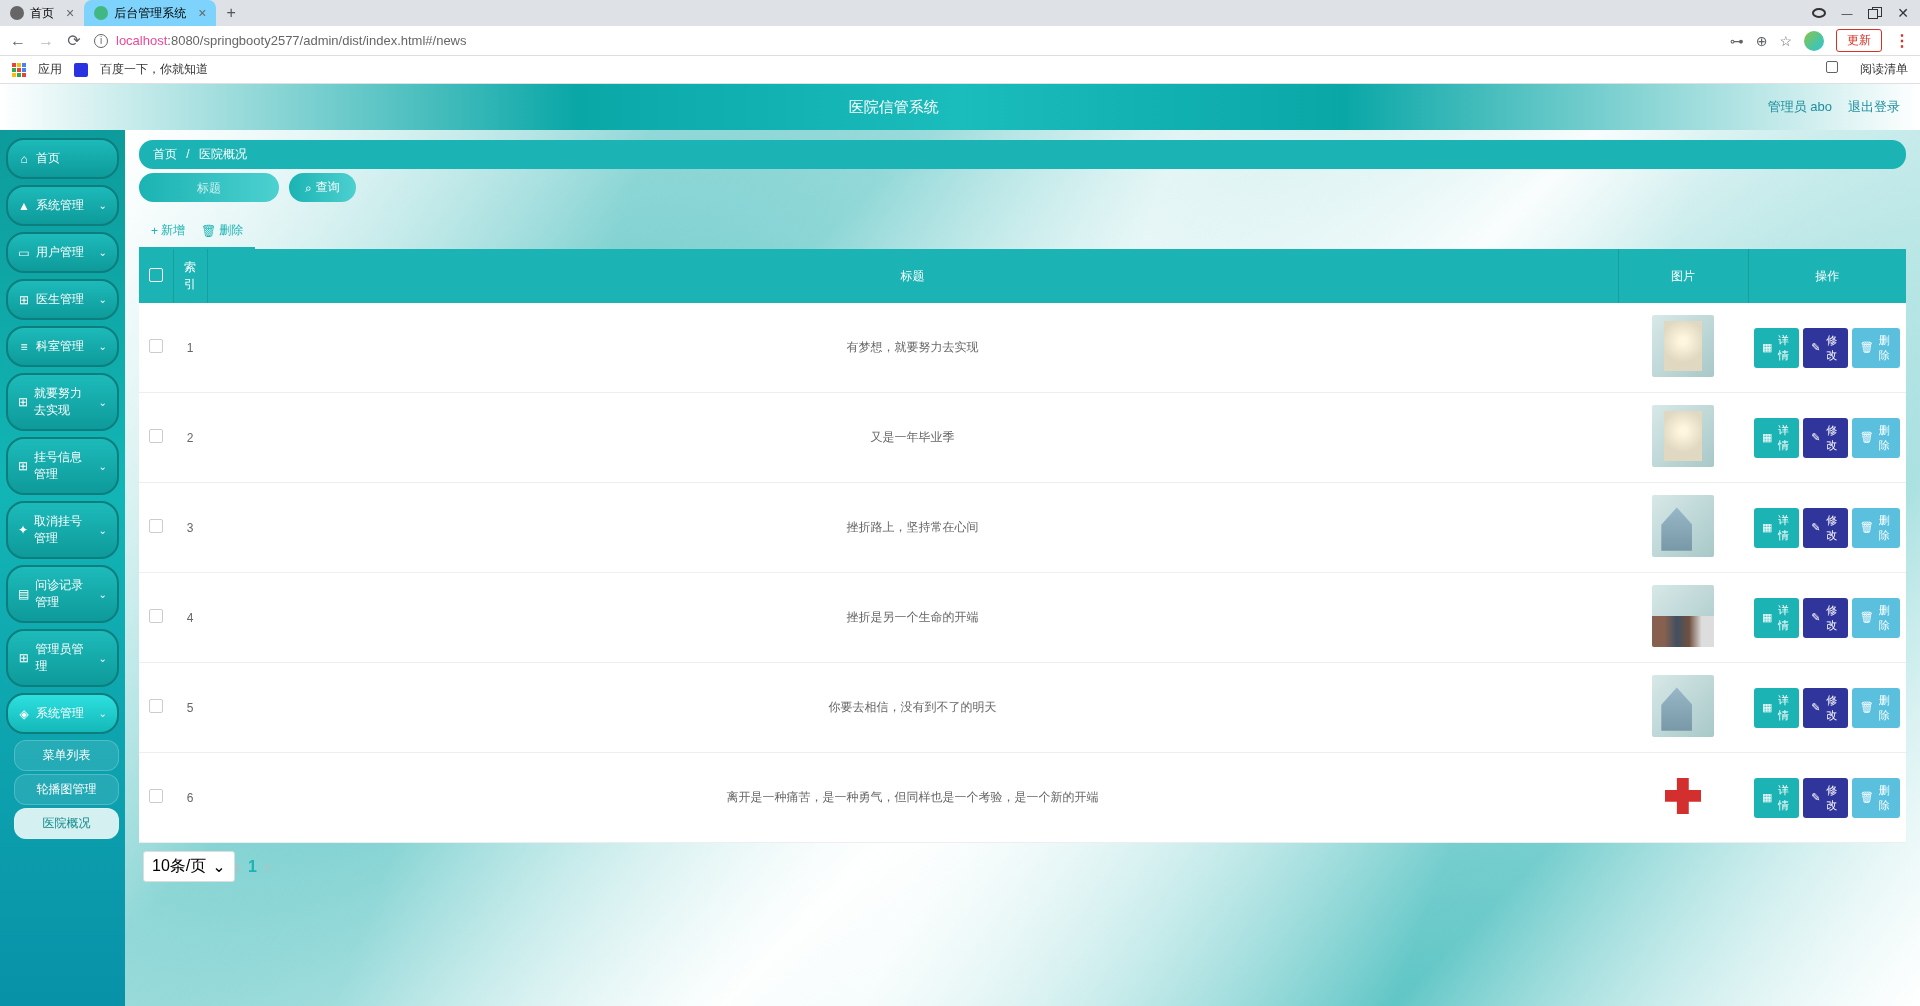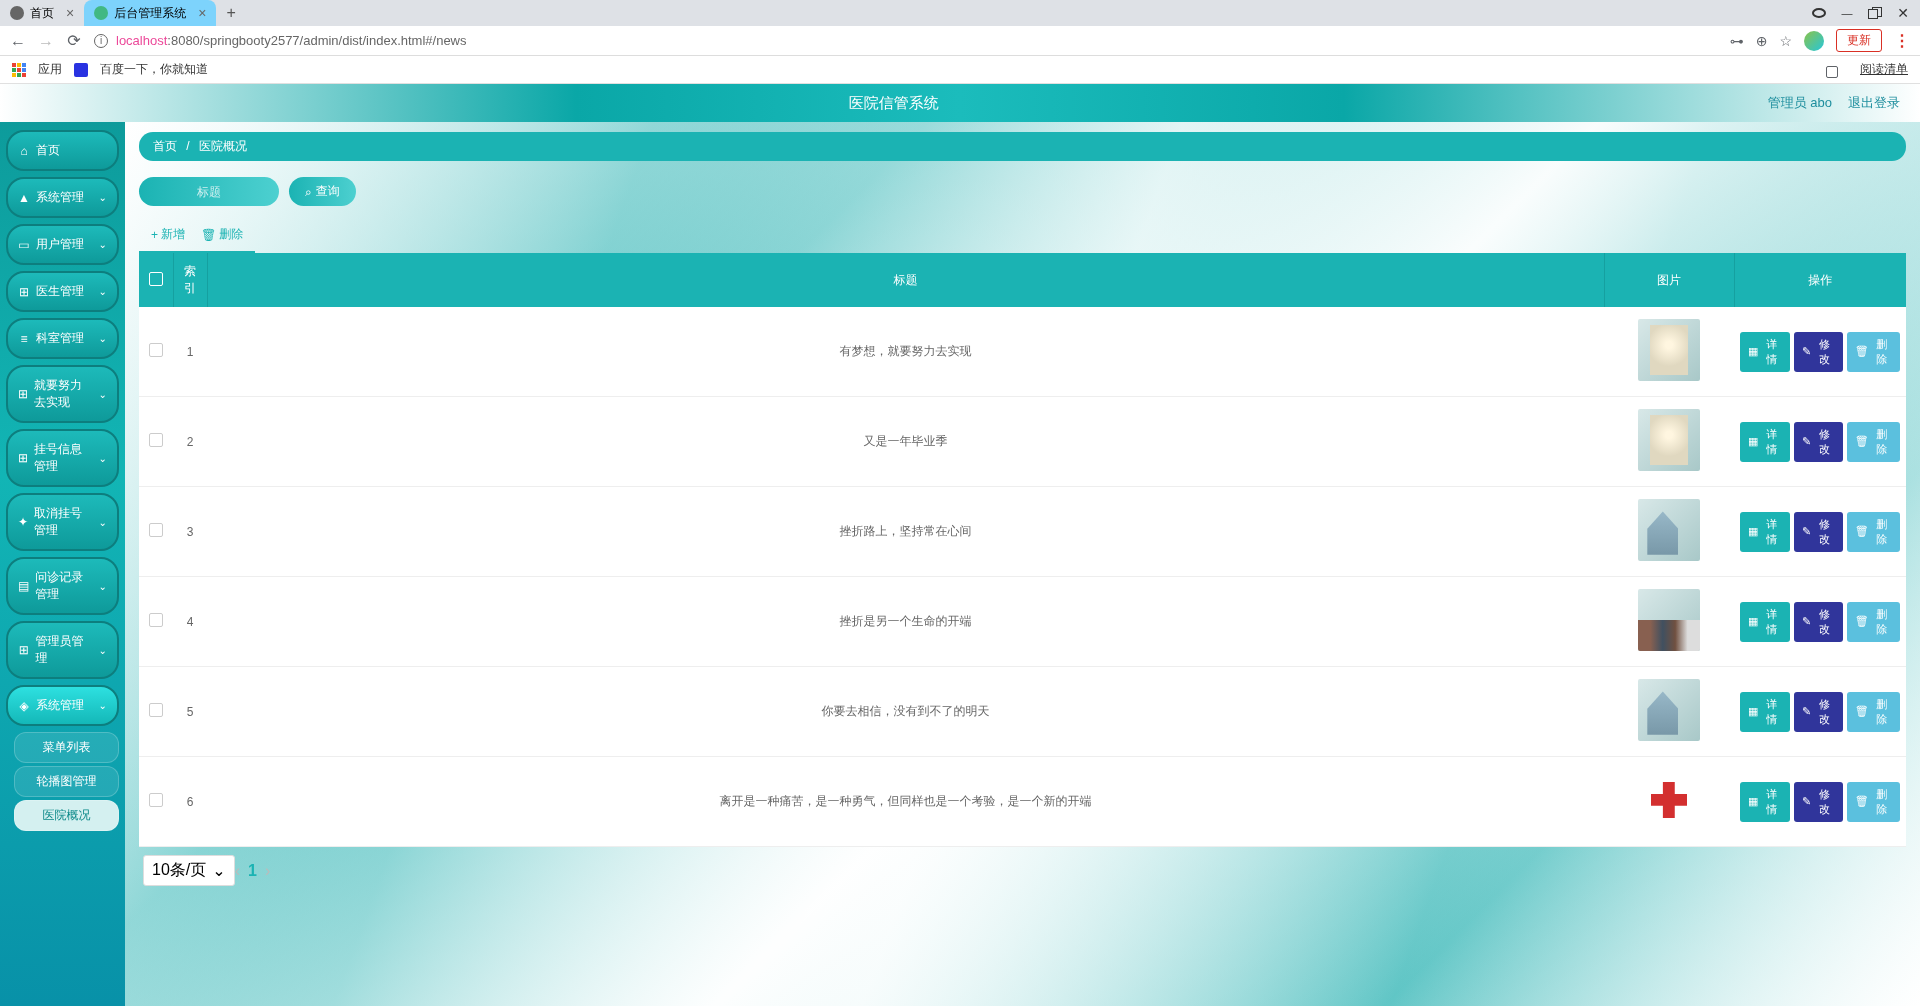--- a/index.html
+++ b/index.html
@@ -34,64 +34,64 @@
     .menu-dots { color:#d93025; font-weight:bold; }
     
     .bookmark-bar { background:#fff; height:28px; display:flex; align-items:center; padding:0 12px; gap:12px; font-size:12px; color:#333; border-bottom:1px solid #e0e0e0; }
     .bookmark-bar .apps-icon { width:14px; height:14px; display:inline-grid; grid-template-columns:repeat(3,1fr); gap:1px; }
     .bookmark-bar .apps-icon span { background:#ea4335; display:block; }
     .bookmark-bar .apps-icon span:nth-child(2){background:#fbbc04;} .bookmark-bar .apps-icon span:nth-child(3){background:#4285f4;}
     .bookmark-bar .apps-icon span:nth-child(4){background:#34a853;} .bookmark-bar .apps-icon span:nth-child(5){background:#ea4335;}
     .bookmark-bar .apps-icon span:nth-child(6){background:#4285f4;} .bookmark-bar .apps-icon span:nth-child(7){background:#fbbc04;}
     .bookmark-bar .apps-icon span:nth-child(8){background:#34a853;} .bookmark-bar .apps-icon span:nth-child(9){background:#ea4335;}
     .baidu-icon { width:14px; height:14px; background:#2932e1; border-radius:2px; display:inline-block; }
-    .reading-list { margin-left:auto; display:flex; align-items:flex-end; gap:22px;text-decoration:underline; }
+    .reading-list { margin-left:auto; display:flex; align-items:flex-start; gap:22px; }
     .rl-icon{ width:12px; height:12px; border:1.5px solid #5f6368; border-radius:2px; display:inline-block; }
     
     
-    .app-header { height: 38px; background: linear-gradient(90deg, #fff 0%, #0aa7a7 30%, #1bbcbc 50%, #0aa7a7 70%, #fff 100%); display: flex; align-items: center; padding: 0 20px; color:#fff; }
+    .app-header { height: 46px; background: linear-gradient(90deg, #fff 0%, #0aa7a7 30%, #1bbcbc 50%, #0aa7a7 70%, #fff 100%); display: flex; align-items: center; padding: 0 20px; color:#fff; }
     .app-title { flex:1; text-align:center; font-size:15px; font-weight:500; }
     .header-right { display:flex; gap:16px; font-size:13px; }
     .header-right a { color:#1e8e9e; cursor:pointer; }
     
     
     .layout { display: flex; height: calc(100vh - 122px); }
     .sidebar { width: 125px; background: linear-gradient(180deg, #0d9b9b 0%, #12b5b5 40%, #0891a8 100%); padding: 8px 6px; overflow-y:auto; }
     .sidebar::-webkit-scrollbar{width:0;}
     .nav-item { display:flex; align-items:center; gap:6px; color:#fff; font-size:12px; padding: 10px 10px; border:2px solid #0d7e7e; border-radius: 18px; margin-bottom:6px; cursor:pointer; background: linear-gradient(180deg,#1dbaba,#0e9a9a); position:relative; }
     .nav-item.active-parent { background: linear-gradient(180deg,#2de0e0,#14b8b8); }
     .nav-item .chev { margin-left:auto; font-size:10px; }
     .nav-icon { width:12px; display:inline-block; text-align:center; }
     .sub-items { padding-left: 8px; margin-bottom:4px; }
     .sub-item { color:#fff; font-size:12px; padding: 6px 10px; text-align:center; border-radius:12px; margin-bottom:3px; cursor:pointer; background: rgba(255,255,255,0.1); border:1px solid rgba(255,255,255,0.2);}
     .sub-item.active { background: #d4f0f0; color:#0a8888; }
     
     .main { flex: 1; background: linear-gradient(110deg, #fff 0%, #5fc5c5 25%, #fff 50%, #5fc5c5 75%, #fff 100%); padding: 10px 14px; overflow-y:auto; position:relative; }
     .main::before{content:'';position:absolute;inset:0;background:linear-gradient(135deg,rgba(255,255,255,0.9) 0%,rgba(100,200,200,0.3) 30%,rgba(255,255,255,0.95) 55%,rgba(100,200,200,0.25) 80%,rgba(255,255,255,0.9) 100%);pointer-events:none;}
     .main > * { position:relative; }
     
-    .breadcrumb { background: #1bb3b3; color:#fff; padding: 6px 14px; border-radius: 14px; font-size:12px; margin-bottom: 16px; }
+    .breadcrumb { background: #1bb3b3; color:#fff; padding: 6px 14px; border-radius: 14px; font-size:12px; margin-bottom: 4px; }
     .breadcrumb .sep { margin: 0 6px; }
     
     .search-bar { display:flex; gap:10px; margin-bottom:12px; }
     .search-input { background: linear-gradient(90deg,#1bb3b3,#4dd0d0); border-radius: 16px; padding: 6px 20px; width: 140px; border:none; color:#fff; font-size:12px; text-align:center; }
     .search-input::placeholder { color:#d0f0f0; }
     .search-btn { background: linear-gradient(90deg,#1bb3b3,#4dd0d0); color:#fff; border:none; border-radius: 16px; padding: 6px 16px; font-size:12px; cursor:pointer; display:flex; align-items:center; gap:4px; }
     
     .action-bar { display:flex; gap:16px; padding: 8px 12px; border-bottom: 2px solid #1bb3b3; width:fit-content; margin-bottom:0; }
     .action-link { color:#1bb3b3; font-size:12px; cursor:pointer; display:flex; align-items:center; gap:3px; }
     
     .table { width:100%; background:#fff; border-collapse: collapse; }
     .table th { background: #1bb3b3; color:#fff; font-weight:normal; font-size:12px; padding: 10px 6px; border-right:1px solid #15a0a0; }
     .table th:last-child{border-right:none;}
     .table td { padding: 12px 6px; font-size:12px; color:#666; text-align:center; border-bottom:1px solid #eee; background:rgba(255,255,255,0.9); }
     .col-check { width:34px; }
     .col-idx { width:34px; }
     .col-img { width:130px; }
-    .col-ops { width:172px; }
+    .col-ops { width:158px; }
     .thumb { width:62px; height:62px; background: linear-gradient(135deg,#d8e8e8,#a8c8c8); display:inline-block; border-radius:2px; position:relative; overflow:hidden; }
     .thumb.building::after{content:'';position:absolute;left:15%;bottom:10%;width:50%;height:70%;background:linear-gradient(180deg,#98b8c8,#7898a8);clip-path:polygon(0 40%,50% 0,100% 40%,100% 100%,0 100%);}
     .thumb.hall::after{content:'';position:absolute;left:20%;top:10%;width:60%;height:80%;background:radial-gradient(circle at 50% 40%,#fff6e0 10%,#e0d8c0 60%);}
     .thumb.people::after{content:'';position:absolute;left:0;bottom:0;width:100%;height:50%;background:linear-gradient(90deg,#886050 20%,#405060 40%,#705040 60%,#ddd 80%);}
     .thumb.cross { background:#fff; }
     .thumb.cross::after{content:'';position:absolute;left:50%;top:50%;width:36px;height:36px;background:#d32f2f;transform:translate(-50%,-50%);clip-path:polygon(33% 0,66% 0,66% 33%,100% 33%,100% 66%,66% 66%,66% 100%,33% 100%,33% 66%,0 66%,0 33%,33% 33%);}
     .op-btns { display:flex; gap:4px; justify-content:center; }
     .btn { padding: 5px 8px; border:none; border-radius:3px; color:#fff; font-size:11px; cursor:pointer; display:inline-flex; align-items:center; gap:3px; }
     .btn-detail { background:#1bb3b3; }
     .btn-edit { background:#30359b; }

